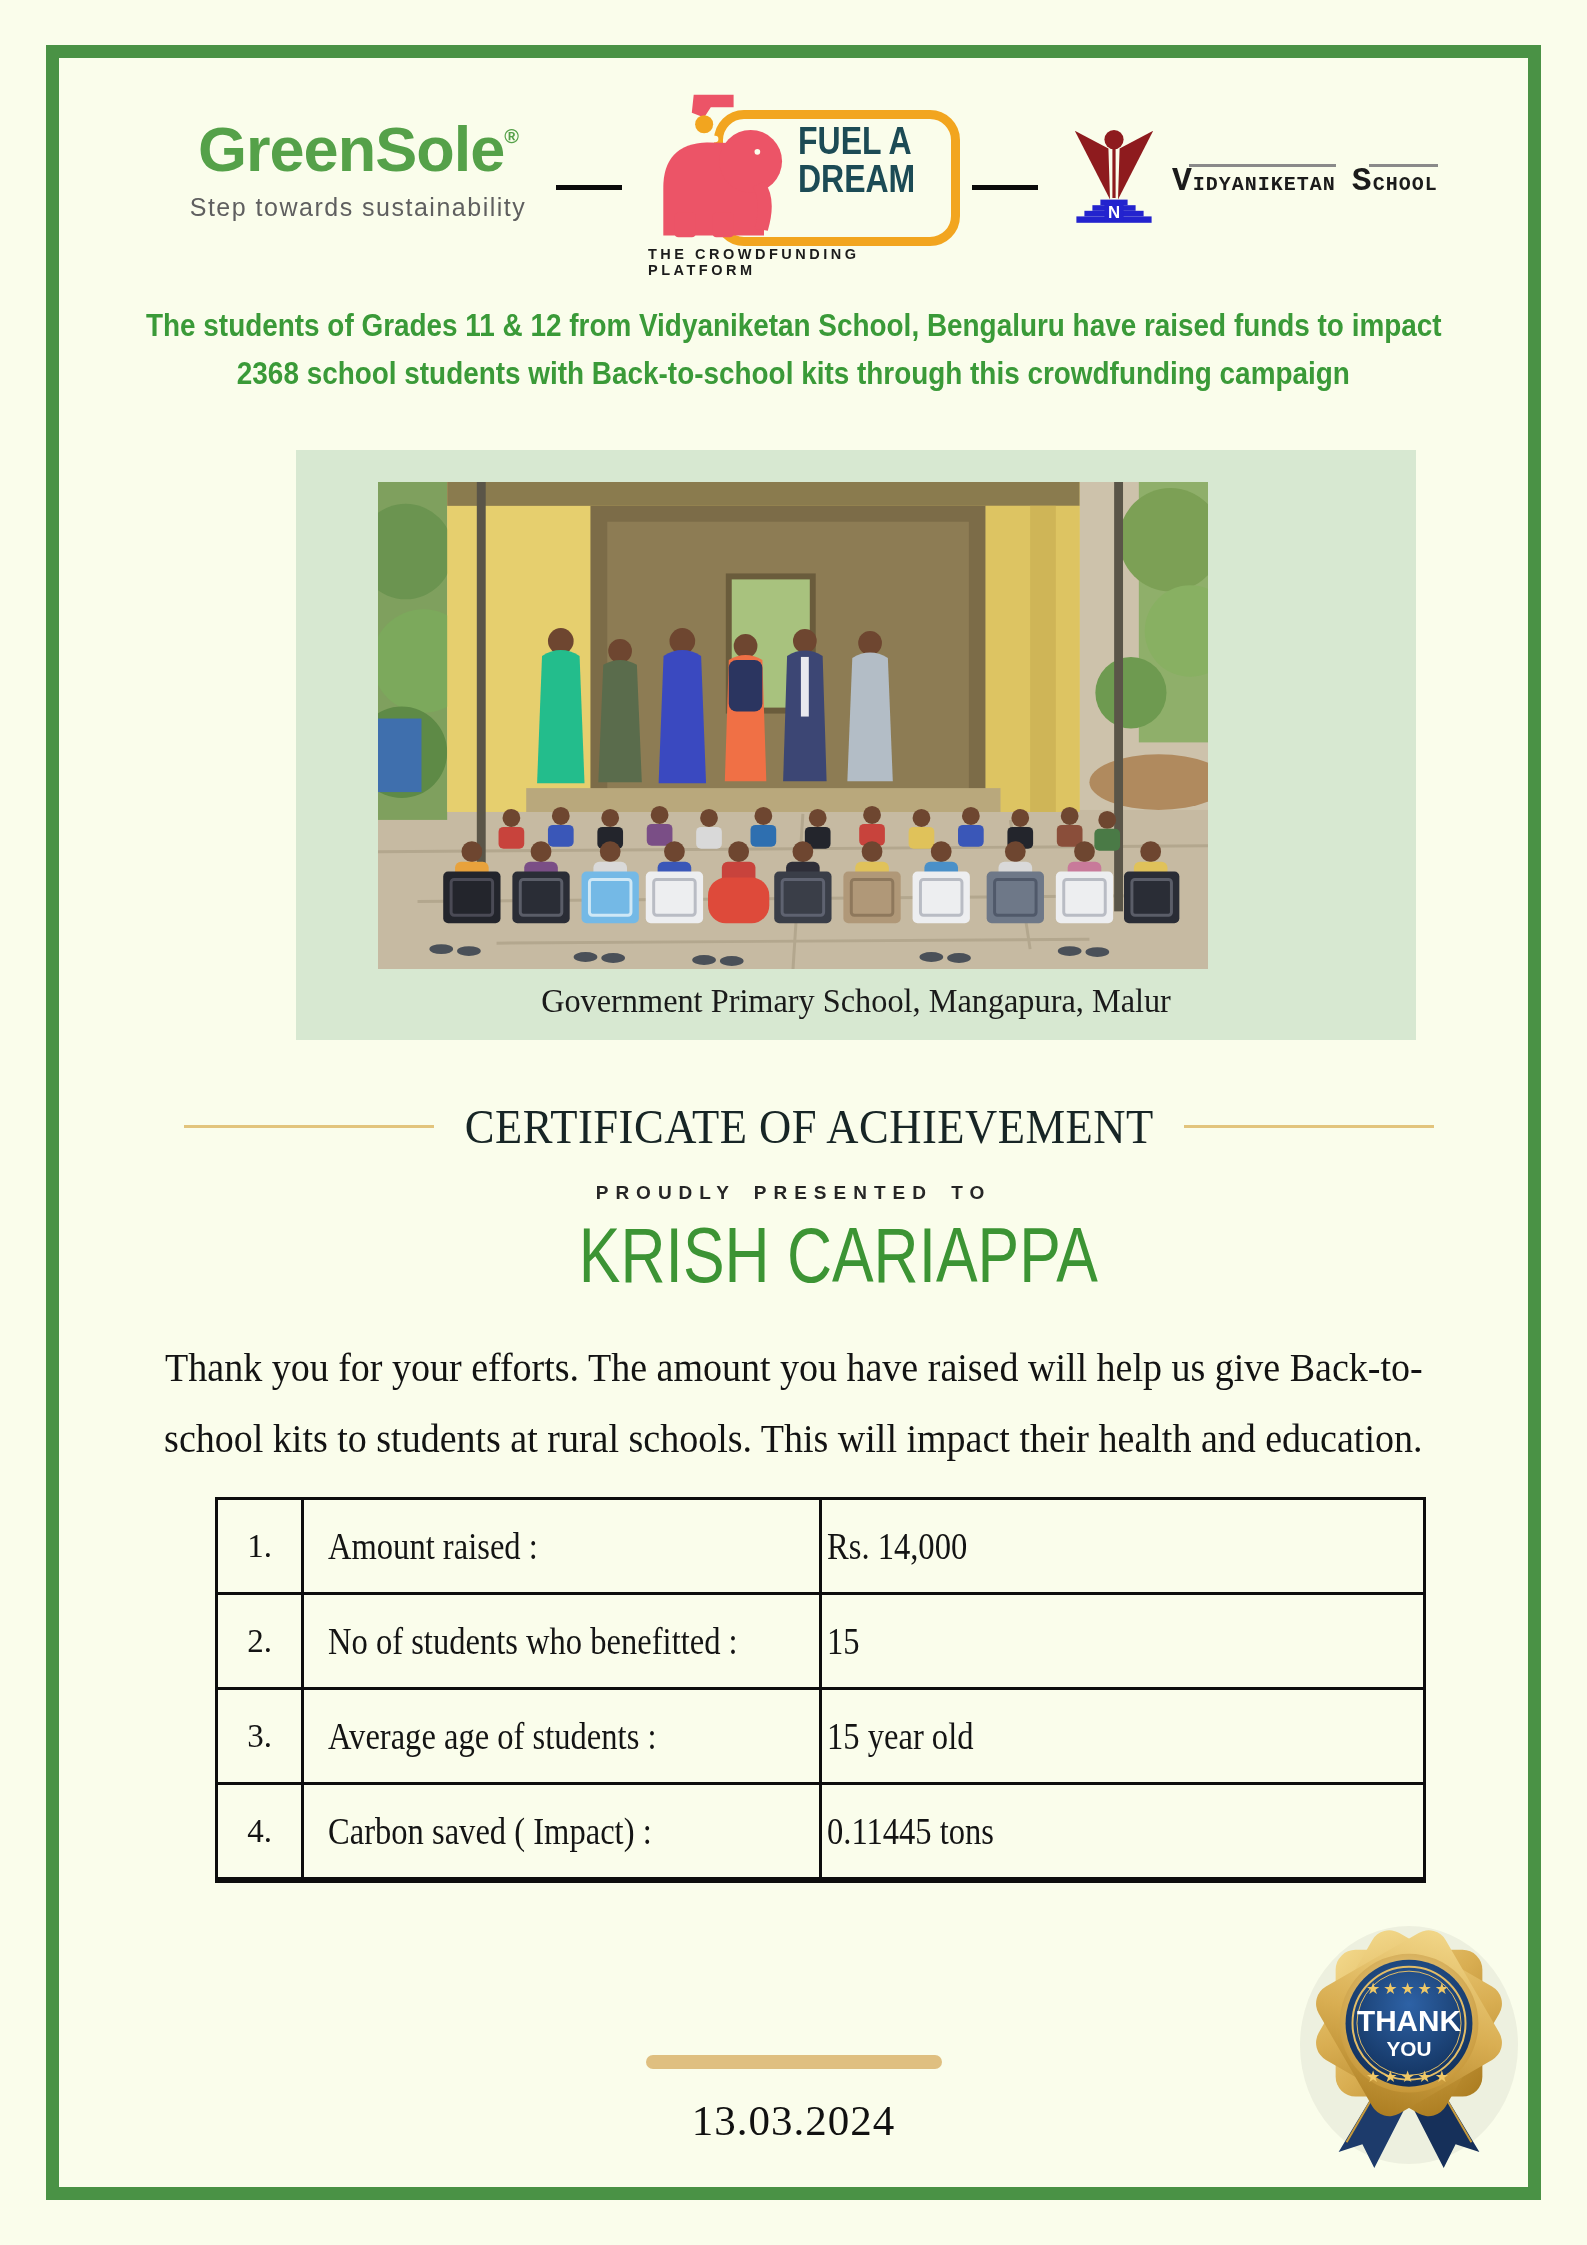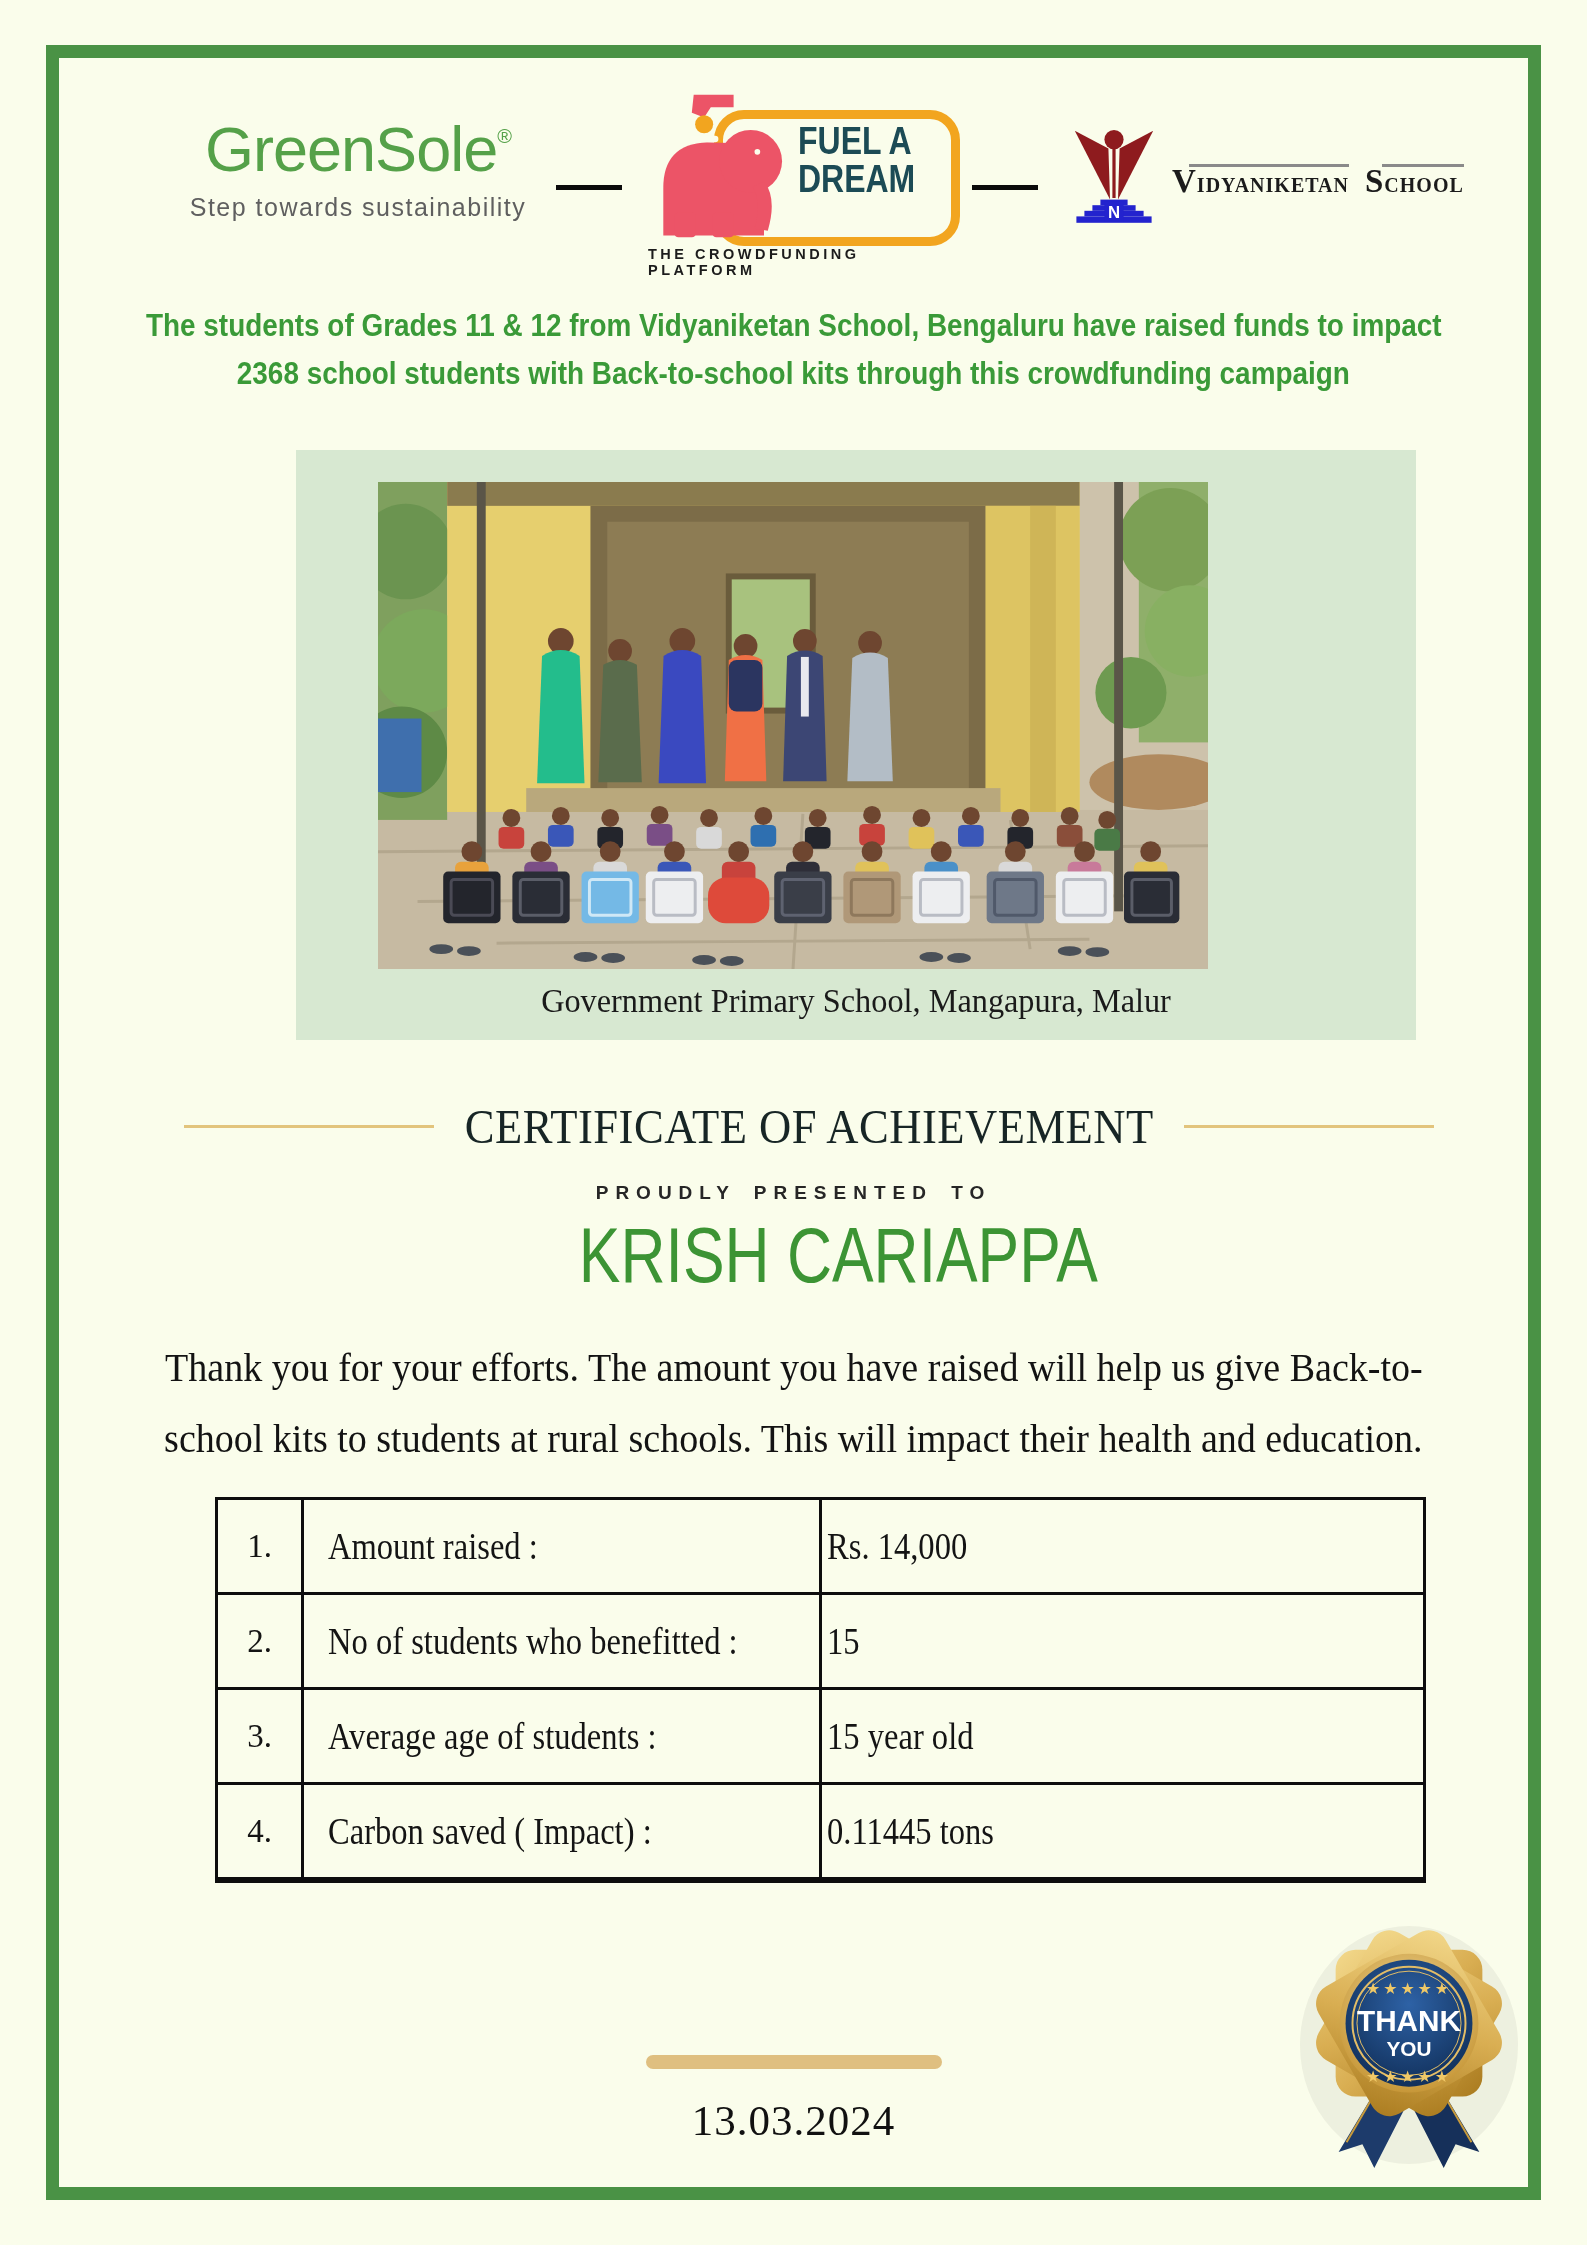--- a/index.html
+++ b/index.html
@@ -7,33 +7,33 @@
     position:relative; width:1587px; height:2245px;
     background:#FAFDEB; overflow:hidden;
     font-family:"Liberation Serif", serif; color:#141414;
   }
   .border-frame{
     position:absolute; left:46px; top:45px; right:46px; bottom:45px;
     border:13px solid #4A9245; pointer-events:none; z-index:1;
   }
   
   .greensole{position:absolute; left:178px; top:118px; width:360px; text-align:center; z-index:2;}
-  .gs-word{font-family:"Liberation Sans",sans-serif; font-weight:400; font-size:63px; color:#55A149; letter-spacing:-1px; line-height:1;}
+  .gs-word{font-family:"Liberation Sans",sans-serif; font-weight:700; font-size:63px; color:#55A149; letter-spacing:-1px; line-height:1;}
   .gs-reg{font-size:20px; vertical-align:28px; color:#55A149;}
   .gs-tag{margin-top:12px; font-family:"Liberation Sans",sans-serif; font-size:25px; color:#5F5F5F; letter-spacing:1.5px;}
   .dash{position:absolute; top:185px; width:66px; height:5px; background:#0B0B0B; z-index:2;}
   .dash1{left:556px;} .dash2{left:972px;}
   .fad{position:absolute; left:648px; top:86px; width:312px; height:190px; z-index:2;}
   .fad-box{position:absolute; left:66px; top:24px; width:228px; height:118px; border:9px solid #F2A51F; border-radius:30px;}
   .fad-text{position:absolute; left:150px; top:36px; font-family:"Liberation Sans",sans-serif; font-weight:700; font-size:39px; color:#1C4B55; line-height:0.97; transform:scaleX(0.82); transform-origin:left top; white-space:nowrap;}
   .fad-elephant{position:absolute; left:2px; top:2px; width:152px; height:158px;}
   .fad-tag{position:absolute; left:0; right:-14px; top:160px; text-align:left; font-family:"Liberation Sans",sans-serif; font-weight:600; font-size:14.5px; letter-spacing:3.5px; color:#1C1C1C;}
   .vn{position:absolute; left:1062px; top:118px; width:430px; height:120px; display:flex; align-items:center; z-index:2;}
   .vn-emblem{width:104px; height:118px; flex:none;}
-  .vn-text{margin-left:6px; font-family:Liberation Serif, serif; font-weight:700; color:#1B1B1B; white-space:nowrap;}
+  .vn-text{margin-left:6px; font-family:Liberation Mono, monospace; font-weight:700; color:#1B1B1B; white-space:nowrap;}
   .vn-word{display:inline-block; text-transform:uppercase; font-size:20px; letter-spacing:1px; position:relative; padding-top:7px;}
   .vn-word::first-letter{font-size:33px;}
   .vn-word::before{content:""; position:absolute; left:0.85em; right:0; top:8px; height:3px; background:#8A8A8A;}
   .vn-word + .vn-word{margin-left:16px;}
   
   .statement{position:absolute; left:40px; right:40px; top:302px; z-index:2; text-align:center;}
   .statement .line{display:block; width:max-content; margin:0 auto; white-space:nowrap;
     font-family:"Liberation Sans",sans-serif; font-weight:700; font-size:31px; color:#3A9A38;
     transform:scaleX(0.9); transform-origin:center; line-height:1.55;}
   

